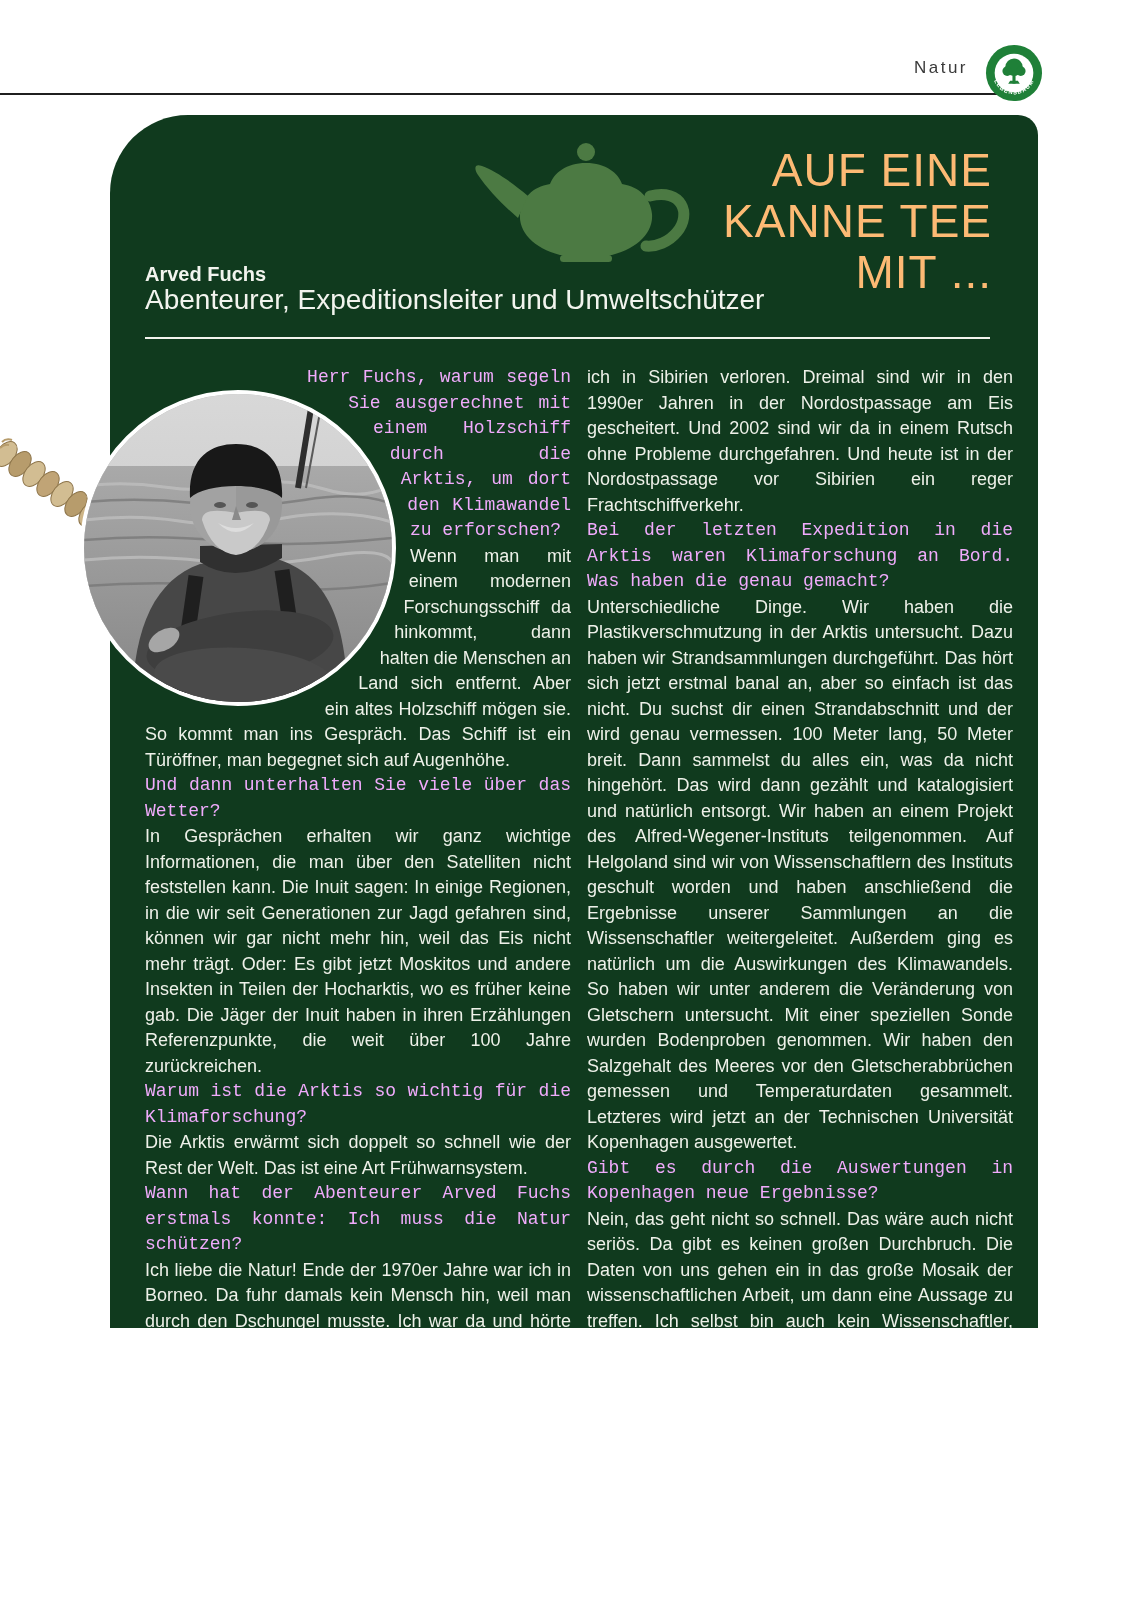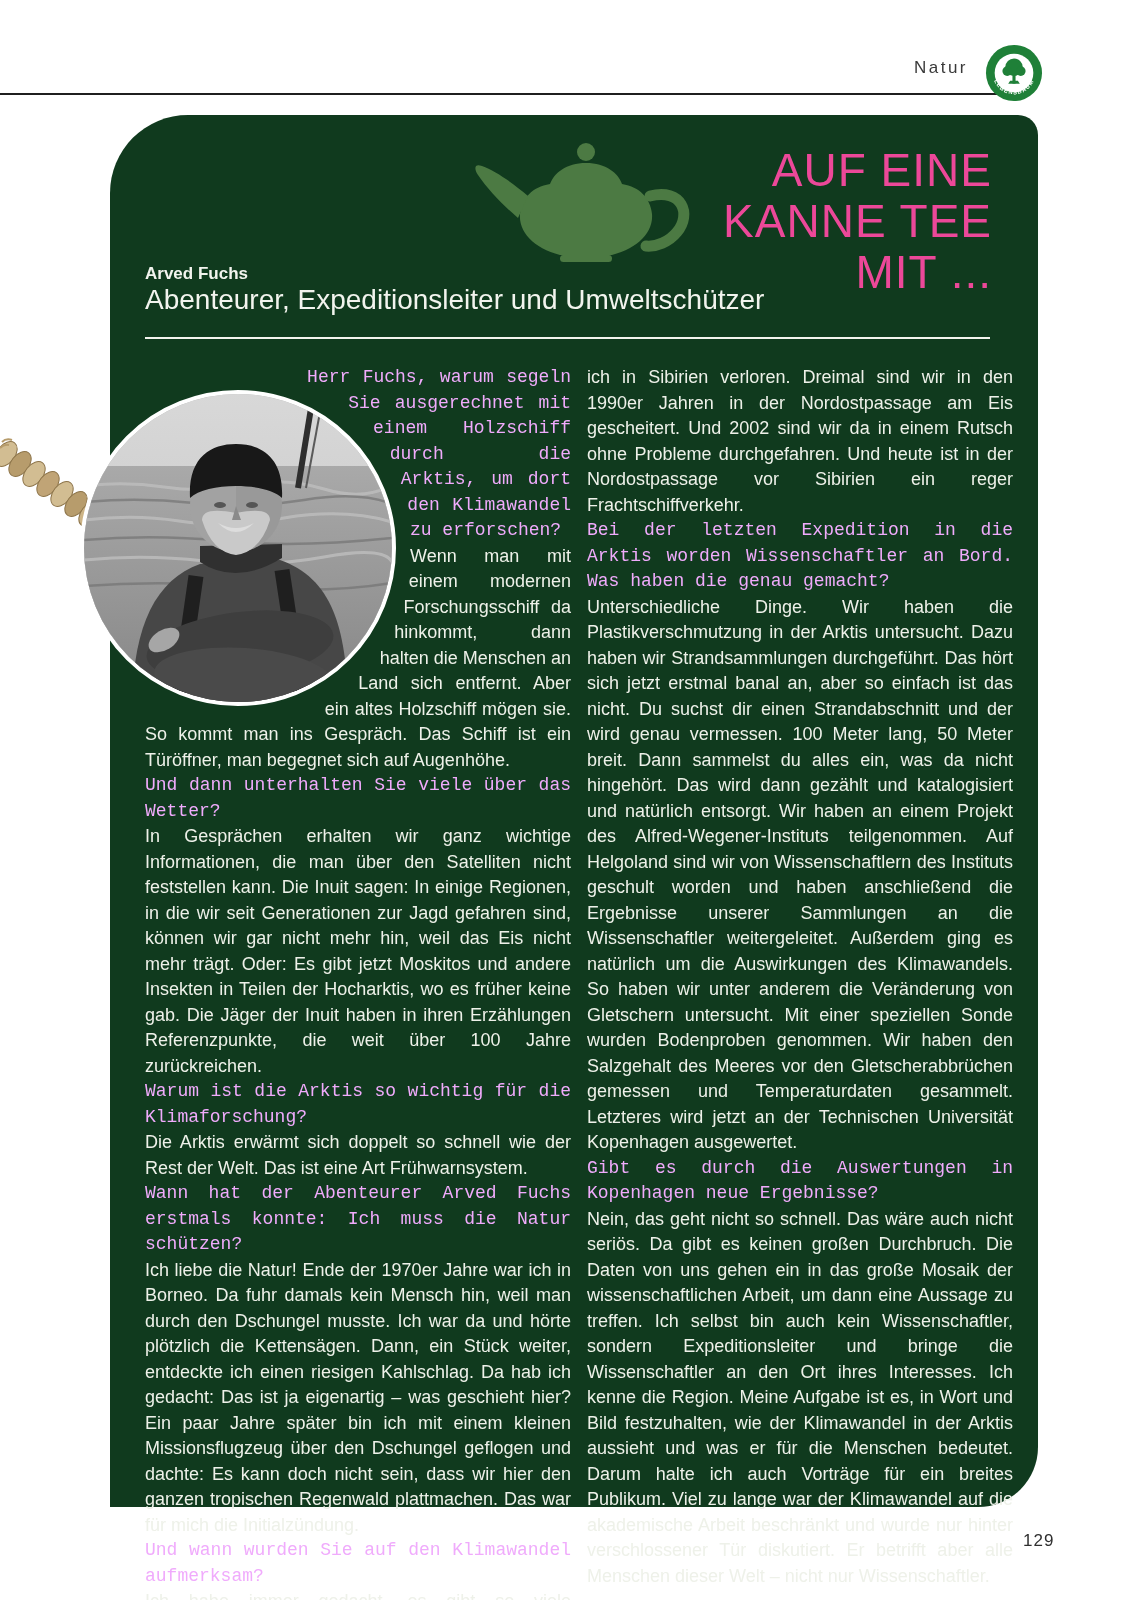--- a/index.html
+++ b/index.html
@@ -1,36 +1,36 @@
 <!DOCTYPE html>
 <html lang="de"><head>
 <meta charset="utf-8">
 <style>
   html,body{margin:0;padding:0;background:#ffffff;}
-  .page{position:relative;width:1132px;height:1600px;background:#ffffff;overflow:hidden;
+  .page{position:relative;width:1132px;height:1328px;background:#ffffff;overflow:hidden;
         font-family:"Liberation Sans",sans-serif;}
 
   
   .section-label{position:absolute;top:58px;right:164px;font-size:17px;letter-spacing:2.5px;
                  color:#3a3a3a;}
   .top-rule{position:absolute;top:93px;left:0;width:1004px;height:2px;background:#1f1f1f;}
   .brand-logo{position:absolute;top:44px;left:985px;width:58px;height:58px;}
 
   
   .panel{position:absolute;left:110px;top:115px;width:928px;height:1392px;
          background:#103a1e;border-radius:78px 20px 60px 0;z-index:1;}
 
   .teapot{position:absolute;left:356px;top:24px;width:238px;height:132px;}
 
-  .page-title{position:absolute;top:30px;right:46px;text-align:right;color:#ec4899;
+  .page-title{position:absolute;top:30px;right:46px;text-align:right;color:#fdba74;
               font-size:46px;line-height:51px;font-weight:300;letter-spacing:1px;}
   .page-title span{display:block;}
 
   .intro{position:absolute;left:35px;top:146px;color:#f2f4ee;}
-  .intro .name{font-size:17px;font-weight:bold;line-height:26px;}
+  .intro .name{font-size:20px;font-weight:bold;line-height:26px;}
   .intro .role{font-size:28px;font-weight:400;line-height:26px;}
   .intro-rule{position:absolute;left:35px;top:222px;width:845px;height:2px;background:#f2f4ee;}
 
   
   .cols{position:absolute;left:35px;top:250px;width:868px;display:flex;gap:16px;}
   .col{flex:1;color:#eef1e9;font-size:18px;line-height:25.5px;text-align:justify;
        hyphens:auto;-webkit-hyphens:auto;}
   .col p{margin:0;}
   .col p.question{color:#f0abfc;font-family:Liberation Mono, monospace;}
   .photo-float{float:left;width:265px;height:356px;
@@ -108,21 +108,21 @@
           <p class="answer">In Gesprächen erhalten wir ganz wichtige Informationen, die man über den Satelliten nicht feststellen kann. Die Inuit sagen: In einige Regionen, in die wir seit Generationen zur Jagd gefahren sind, können wir gar nicht mehr hin, weil das Eis nicht mehr trägt. Oder: Es gibt jetzt Moskitos und andere Insekten in Teilen der Hocharktis, wo es früher keine gab. Die Jäger der Inuit haben in ihren Erzählungen Referenzpunkte, die weit über 100 Jahre zurückreichen.</p>
           <p class="question">Warum ist die Arktis so wichtig für die Klimaforschung?</p>
           <p class="answer">Die Arktis erwärmt sich doppelt so schnell wie der Rest der Welt. Das ist eine Art Frühwarnsystem.</p>
           <p class="question">Wann hat der Abenteurer Arved Fuchs erstmals konnte: Ich muss die Natur schützen?</p>
           <p class="answer">Ich liebe die Natur! Ende der 1970er Jahre war ich in Borneo. Da fuhr damals kein Mensch hin, weil man durch den Dschungel musste. Ich war da und hörte plötzlich die Kettensägen. Dann, ein Stück weiter, entdeckte ich einen riesigen Kahlschlag. Da hab ich gedacht: Das ist ja eigenartig – was geschieht hier? Ein paar Jahre später bin ich mit einem kleinen Missionsflugzeug über den Dschungel geflogen und dachte: Es kann doch nicht sein, dass wir hier den ganzen tropischen Regenwald plattmachen. Das war für mich die Initialzündung.</p>
           <p class="question">Und wann wurden Sie auf den Klimawandel aufmerksam?</p>
           <p class="answer">Ich habe immer gedacht, es gibt so viele Umweltprobleme. Aber dass wir Menschen das Klima verändern, das konnte ich mir nicht vorstellen. Die Unbefangenheit habe</p>
         </div>
       <div class="col">
           <p class="answer">ich in Sibirien verloren. Dreimal sind wir in den 1990er Jahren in der Nordostpassage am Eis gescheitert. Und 2002 sind wir da in einem Rutsch ohne Probleme durchgefahren. Und heute ist in der Nordostpassage vor Sibirien ein reger Frachtschiffverkehr.</p>
-          <p class="question">Bei der letzten Expedition in die Arktis worden Wissenschaftler an Bord. Was haben die genau gemacht?</p>
+          <p class="question">Bei der letzten Expedition in die Arktis waren Klimaforschung an Bord. Was haben die genau gemacht?</p>
           <p class="answer">Unterschiedliche Dinge. Wir haben die Plastikverschmutzung in der Arktis untersucht. Dazu haben wir Strandsammlungen durchgeführt. Das hört sich jetzt erstmal banal an, aber so einfach ist das nicht. Du suchst dir einen Strandabschnitt und der wird genau vermessen. 100 Meter lang, 50 Meter breit. Dann sammelst du alles ein, was da nicht hingehört. Das wird dann gezählt und katalogisiert und natürlich entsorgt. Wir haben an einem Projekt des Alfred-Wegener-Instituts teilgenommen. Auf Helgoland sind wir von Wissenschaftlern des Instituts geschult worden und haben anschließend die Ergebnisse unserer Sammlungen an die Wissenschaftler weitergeleitet. Außerdem ging es natürlich um die Auswirkungen des Klimawandels. So haben wir unter anderem die Veränderung von Gletschern untersucht. Mit einer speziellen Sonde wurden Bodenproben genommen. Wir haben den Salzgehalt des Meeres vor den Gletscherabbrüchen gemessen und Temperaturdaten gesammelt. Letzteres wird jetzt an der Technischen Universität Kopenhagen ausgewertet.</p>
           <p class="question">Gibt es durch die Auswertungen in Kopenhagen neue Ergebnisse?</p>
           <p class="answer">Nein, das geht nicht so schnell. Das wäre auch nicht seriös. Da gibt es keinen großen Durchbruch. Die Daten von uns gehen ein in das große Mosaik der wissenschaftlichen Arbeit, um dann eine Aussage zu treffen. Ich selbst bin auch kein Wissenschaftler, sondern Expeditionsleiter und bringe die Wissenschaftler an den Ort ihres Interesses. Ich kenne die Region. Meine Aufgabe ist es, in Wort und Bild festzuhalten, wie der Klimawandel in der Arktis aussieht und was er für die Menschen bedeutet. Darum halte ich auch Vorträge für ein breites Publikum. Viel zu lange war der Klimawandel auf die akademische Arbeit beschränkt und wurde nur hinter verschlossener Tür diskutiert. Er betrifft aber alle Menschen dieser Welt – nicht nur Wissenschaftler.</p>
         </div>
     </div>
   </div>
 
   <div class="rope">
     <svg viewBox="0 0 102 104" width="102" height="104">
       <g stroke="#8d7449" stroke-width="1">

